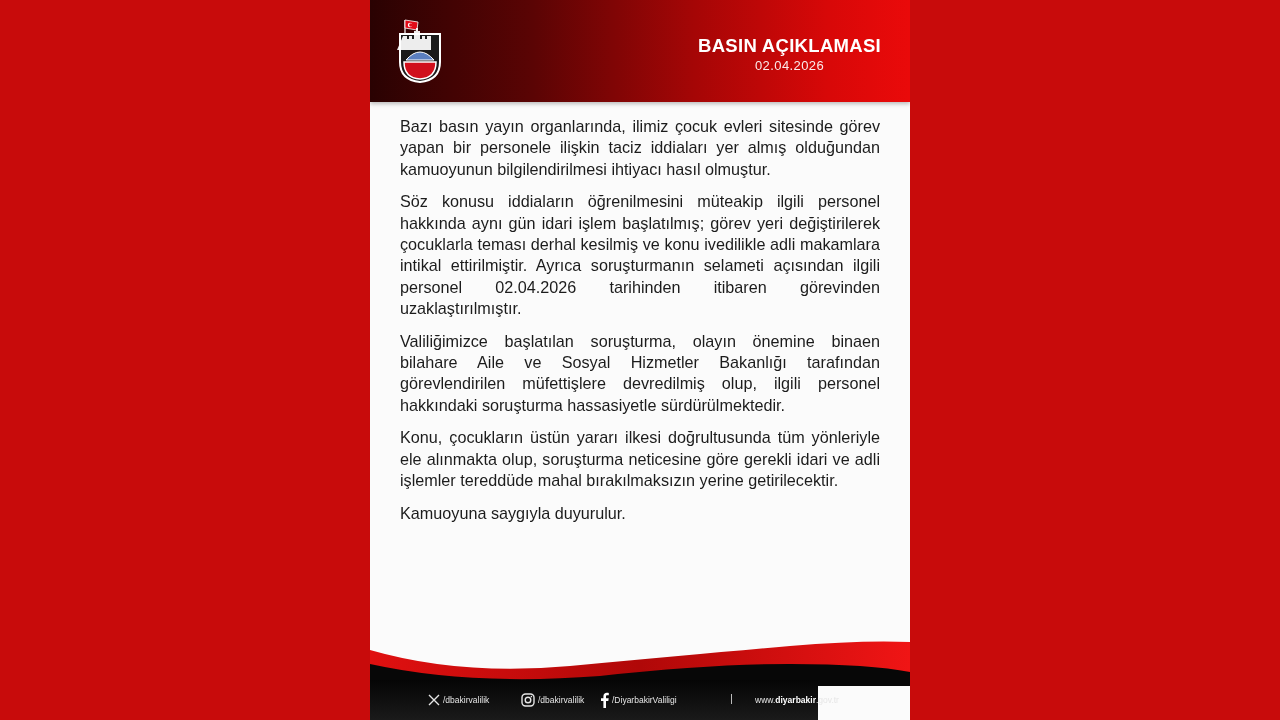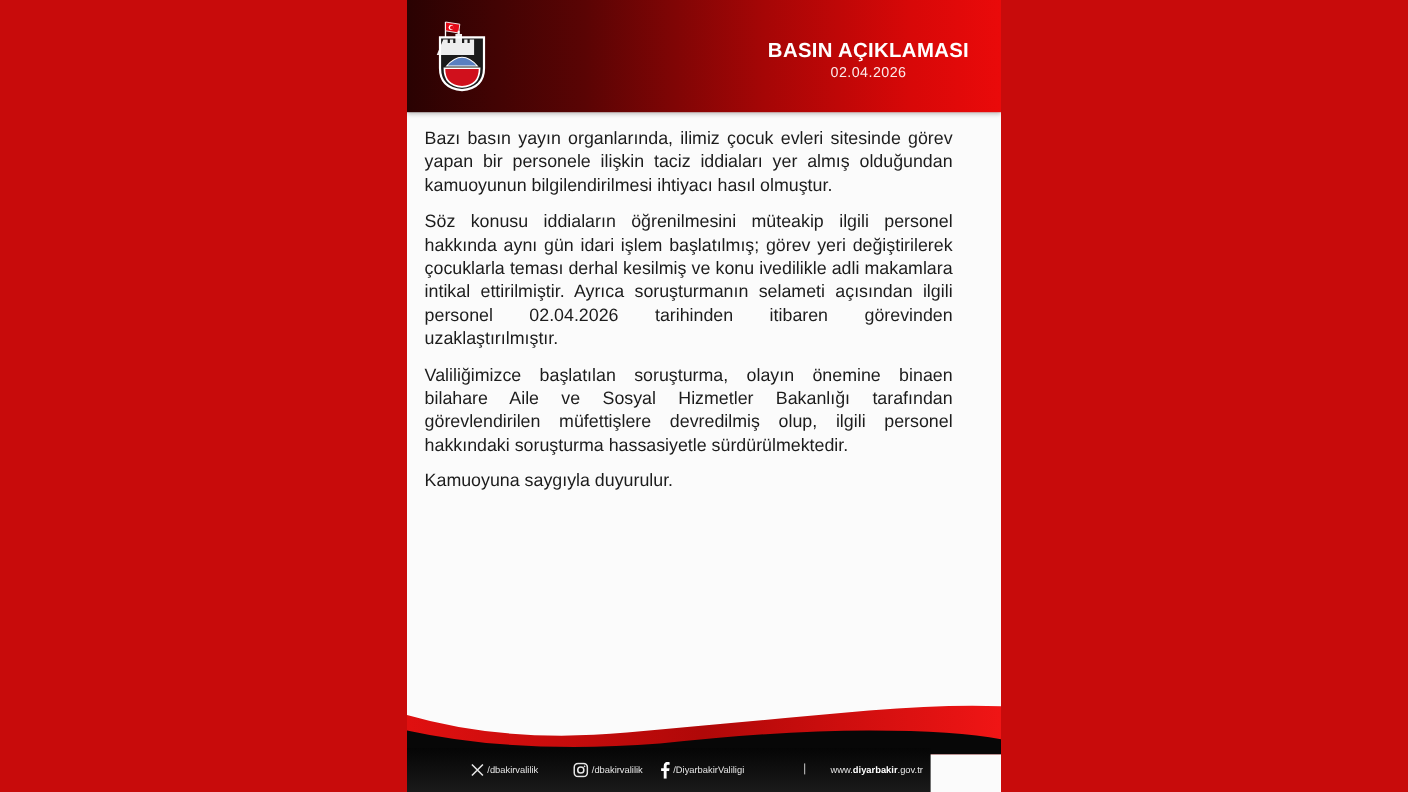--- a/index.html
+++ b/index.html
@@ -85,21 +85,21 @@
       font-size: 13px;
       line-height: 16px;
       margin-top: 2px;
       color: #fbeaea;
       letter-spacing: 0.4px;
       text-align: center;
     }
     
     .content {
       position: absolute;
-      left: 16px;
+      left: 30px;
       top: 116px;
       width: 480px;
       color: #1c1c1c;
       font-size: 16.2px;
       line-height: 21.3px;
     }
     .content p {
       margin: 0 0 11.5px 0;
       text-align: justify;
       text-align-last: left;
@@ -115,21 +115,20 @@
     .wave svg { display: block; width: 540px; height: 50px; }
     .footer {
       position: absolute;
       left: 0;
       top: 680px;
       width: 448px;
       height: 40px;
       background: linear-gradient(180deg, #050505 0%, #1a1a1a 100%);
       color: #e6e6e6;
       font-size: 8.5px;
-      padding-left: 28px;
     }
     .social {
       position: absolute;
       top: 12px;
       display: flex;
       align-items: center;
       gap: 3px;
       height: 16px;
       white-space: nowrap;
     }
@@ -179,20 +178,21 @@
       <div class="title-block">
         <div class="title">BASIN AÇIKLAMASI</div>
         <div class="date">02.04.2026</div>
       </div>
     </div>
 
     <div class="content">
       <p>Bazı basın yayın organlarında, ilimiz çocuk evleri sitesinde görev yapan bir personele ilişkin taciz iddiaları yer almış olduğundan kamuoyunun bilgilendirilmesi ihtiyacı hasıl olmuştur.</p>
       <p>Söz konusu iddiaların öğrenilmesini müteakip ilgili personel hakkında aynı gün idari işlem başlatılmış; görev yeri değiştirilerek çocuklarla teması derhal kesilmiş ve konu ivedilikle adli makamlara intikal ettirilmiştir. Ayrıca soruşturmanın selameti açısından ilgili personel 02.04.2026 tarihinden itibaren görevinden uzaklaştırılmıştır.</p>
       <p>Valiliğimizce başlatılan soruşturma, olayın önemine binaen bilahare Aile ve Sosyal Hizmetler Bakanlığı tarafından görevlendirilen müfettişlere devredilmiş olup, ilgili personel hakkındaki soruşturma hassasiyetle sürdürülmektedir.</p>
+      <p>Konu, çocukların üstün yararı ilkesi doğrultusunda tüm yönleriyle ele alınmakta olup, soruşturma neticesine göre gerekli idari ve adli işlemler tereddüde mahal bırakılmaksızın yerine getirilecektir.</p>
       <p>Kamuoyuna saygıyla duyurulur.</p>
     </div>
 
     <div class="wave">
       <svg viewBox="0 0 540 50" preserveAspectRatio="none" xmlns="http://www.w3.org/2000/svg">
         <defs>
           <linearGradient id="redg" x1="0" y1="0" x2="1" y2="0">
             <stop offset="0" stop-color="#e01010"></stop>
             <stop offset="0.5" stop-color="#b00808"></stop>
             <stop offset="1" stop-color="#f01515"></stop>

